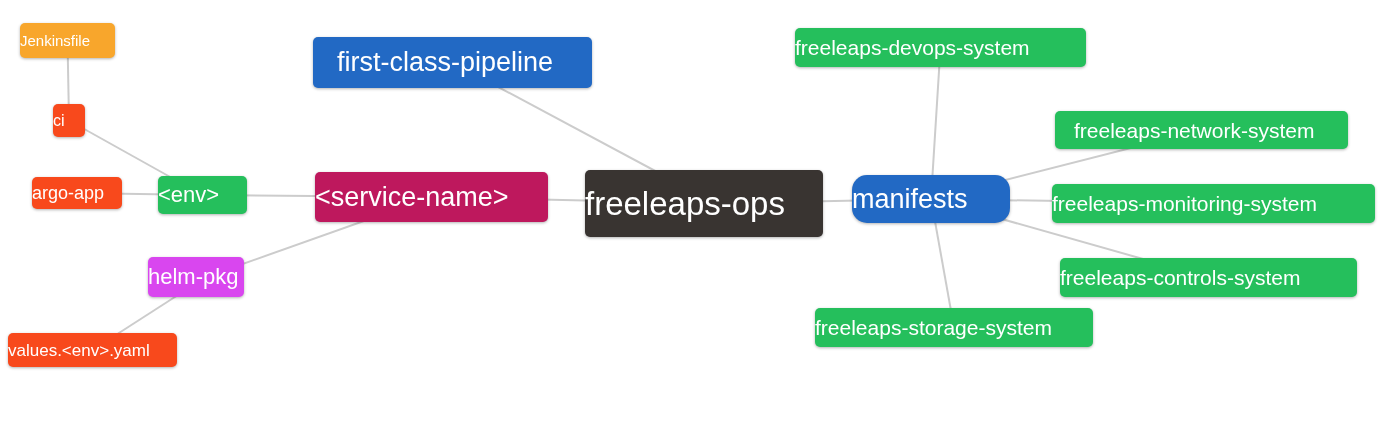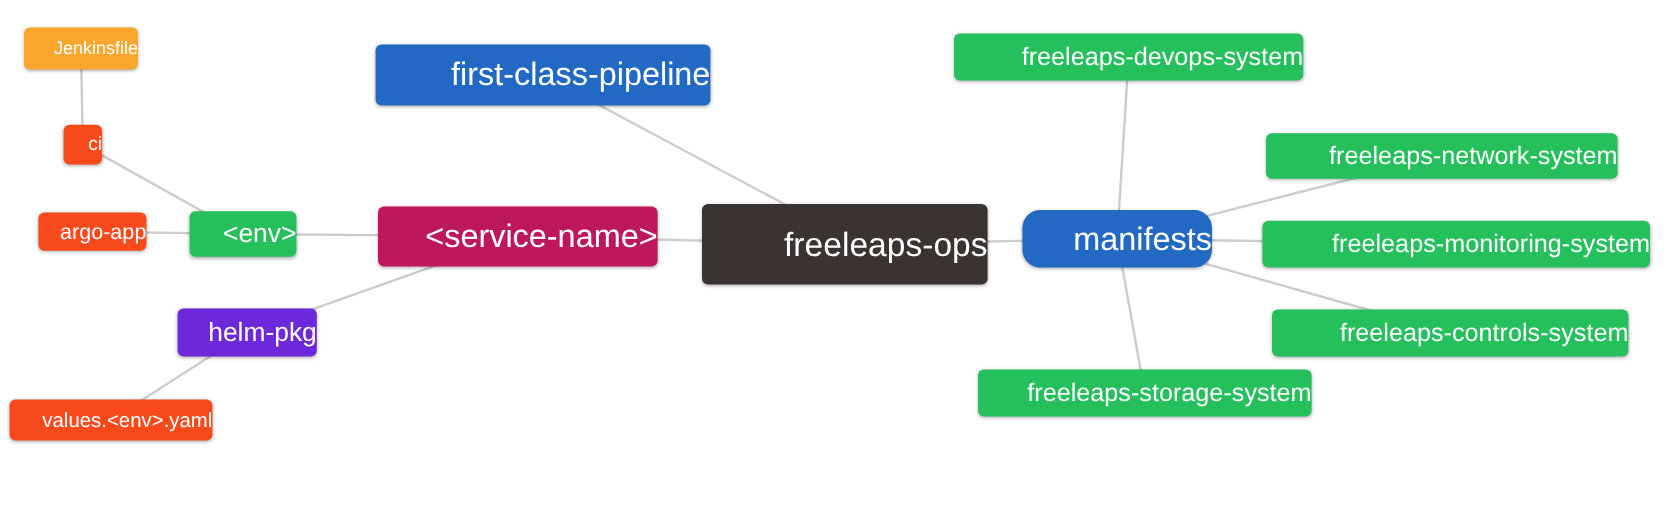--- a/index.html
+++ b/index.html
@@ -24,21 +24,21 @@
   }
   .edges line {
     stroke: #cccccc;
     stroke-width: 2;
     fill: none;
   }
   .node {
     position: absolute;
     display: flex;
     align-items: center;
-    justify-content: flex-end;
+    justify-content: flex-start;
     color: #ffffff;
     border-radius: 5px;
     box-shadow: 0 1px 3px rgba(0,0,0,0.30);
     white-space: nowrap;
     box-sizing: border-box;
     cursor: default;
     line-height: 1;
     user-select: none;
   }
 </style>
@@ -68,33 +68,33 @@
       </div>
       <div class="node" style="left: 53px; top: 104px; width: 32px; height: 33px; background: rgb(248, 73, 28); font-size: 16px;">
         <span>ci</span>
       </div>
       <div class="node" style="left: 32px; top: 177px; width: 90px; height: 32px; background: rgb(248, 73, 28); font-size: 18px;">
         <span>argo-app</span>
       </div>
       <div class="node" style="left: 158px; top: 176px; width: 89px; height: 38px; background: rgb(37, 191, 92); font-size: 22px;">
         <span>&lt;env&gt;</span>
       </div>
-      <div class="node" style="left: 148px; top: 257px; width: 116px; height: 40px; background: #6d28d9; font-size: 22px;">
+      <div class="node" style="left: 148px; top: 257px; width: 96px; height: 40px; background: #d946ef; font-size: 22px;">
         <span>helm-pkg</span>
       </div>
       <div class="node" style="left: 8px; top: 333px; width: 169px; height: 34px; background: rgb(248, 73, 28); font-size: 17px;">
         <span>values.&lt;env&gt;.yaml</span>
       </div>
       <div class="node" style="left: 313px; top: 37px; width: 279px; height: 51px; background: rgb(34, 105, 196); font-size: 27px; padding-left: 24px;">
         <span>first-class-pipeline</span>
       </div>
       <div class="node" style="left: 315px; top: 172px; width: 233px; height: 50px; background: #be185d; font-size: 27px;">
         <span>&lt;service-name&gt;</span>
       </div>
-      <div class="node" style="left: 585px; top: 170px; width: 238px; height: 67px; background: rgb(57, 52, 49); font-size: 28px;">
+      <div class="node" style="left: 585px; top: 170px; width: 238px; height: 67px; background: rgb(57, 52, 49); font-size: 33px;">
         <span>freeleaps-ops</span>
       </div>
       <div class="node" style="left: 852px; top: 175px; width: 158px; height: 48px; background: rgb(34, 105, 196); font-size: 27px; border-radius: 15px;">
         <span>manifests</span>
       </div>
       <div class="node" style="left: 795px; top: 28px; width: 291px; height: 39px; background: rgb(37, 191, 92); font-size: 21px;">
         <span>freeleaps-devops-system</span>
       </div>
       <div class="node" style="left: 1055px; top: 111px; width: 293px; height: 38px; background: rgb(37, 191, 92); font-size: 21px; padding-left: 19px;">
         <span>freeleaps-network-system</span>

